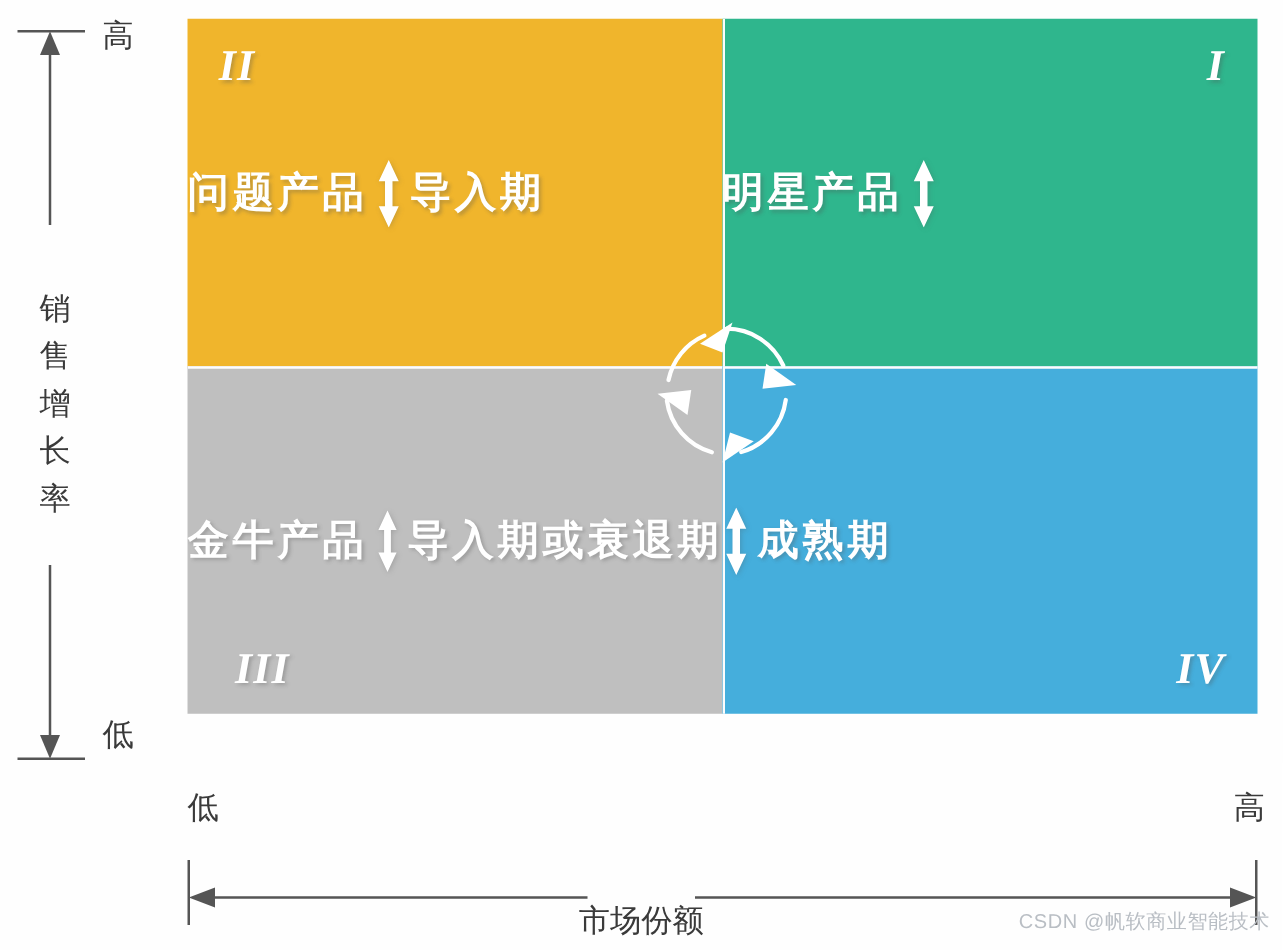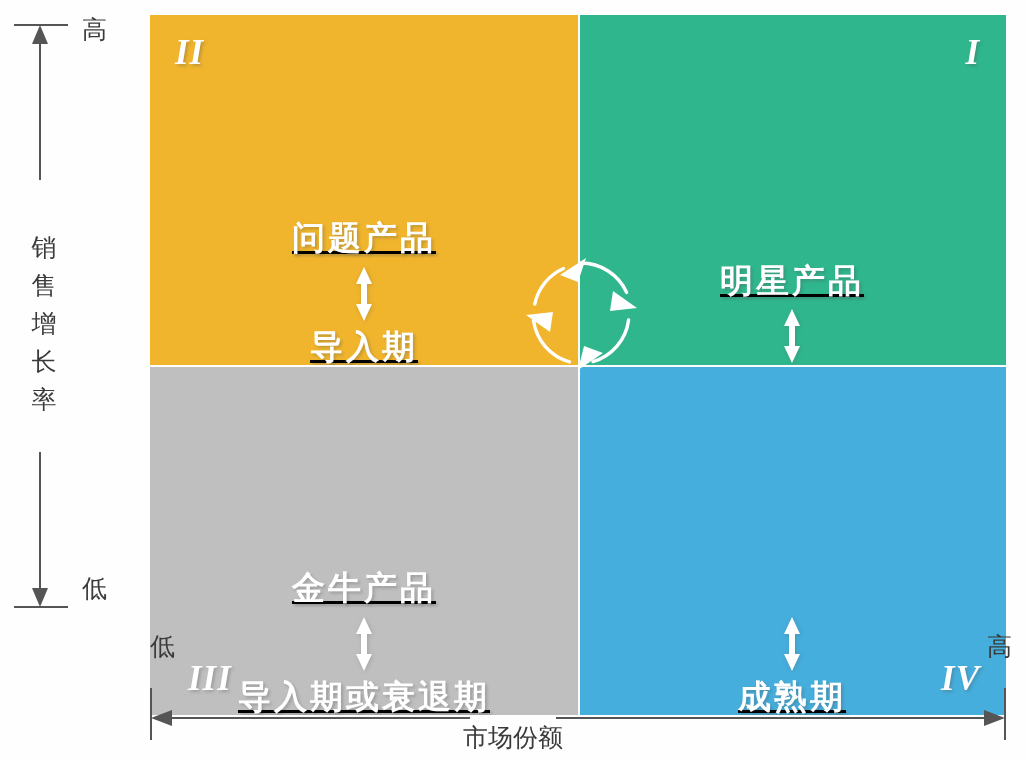--- a/index.html
+++ b/index.html
@@ -18,21 +18,21 @@
     background: #fefefe;
     overflow: hidden;
   }
 
   
   .matrix {
     position: absolute;
     left: 150px;
     top: 15px;
     width: 856px;
-    height: 700px;
+    height: 556px;
     display: grid;
     grid-template-columns: 1fr 1fr;
     grid-template-rows: 1fr 1fr;
   }
   .quad {
     position: relative;
     overflow: hidden;
   }
   .q-ii  { background: #F0B52C; }
   .q-i   { background: #2FB68D; }
@@ -41,25 +41,24 @@
 
   
   .q-i  { box-shadow: inset 2px 0 0 #fdfdfd; }
   .q-iii{ box-shadow: inset 0 2px 0 #fdfdfd; }
   .q-iv { box-shadow: inset 2px 0 0 #fdfdfd, inset 0 2px 0 #fdfdfd; }
 
   .quad-inner {
     position: absolute;
     inset: 0;
     display: flex;
-    flex-direction: column;
+    flex-direction: row;
     align-items: center;
-    justify-content: flex-end;
+    justify-content: flex-start;
     gap: 6px;
-    text-decoration: underline;
   }
   .quad-label {
     color: #ffffff;
     font-size: 33px;
     font-weight: bold;
     letter-spacing: 3px;
     line-height: 1.1;
     text-shadow: 2px 2px 3px rgba(80,80,80,0.30);
     white-space: nowrap;
   }
@@ -273,14 +272,15 @@
       <polygon points="151,98 172,90 172,106" fill="#555555"></polygon>
 
       <line x1="556" y1="98" x2="993" y2="98" stroke="#555555" stroke-width="2"></line>
       <polygon points="1005,98 984,90 984,106" fill="#555555"></polygon>
     </svg>
     <div class="x-cap-label x-cap-low">低</div>
     <div class="x-cap-label x-cap-high">高</div>
     <div class="x-title">市场份额</div>
   </div>
 
+  <div class="watermark">CSDN @帆软商业智能技术</div>
 
 </div>
 
 </body></html>

